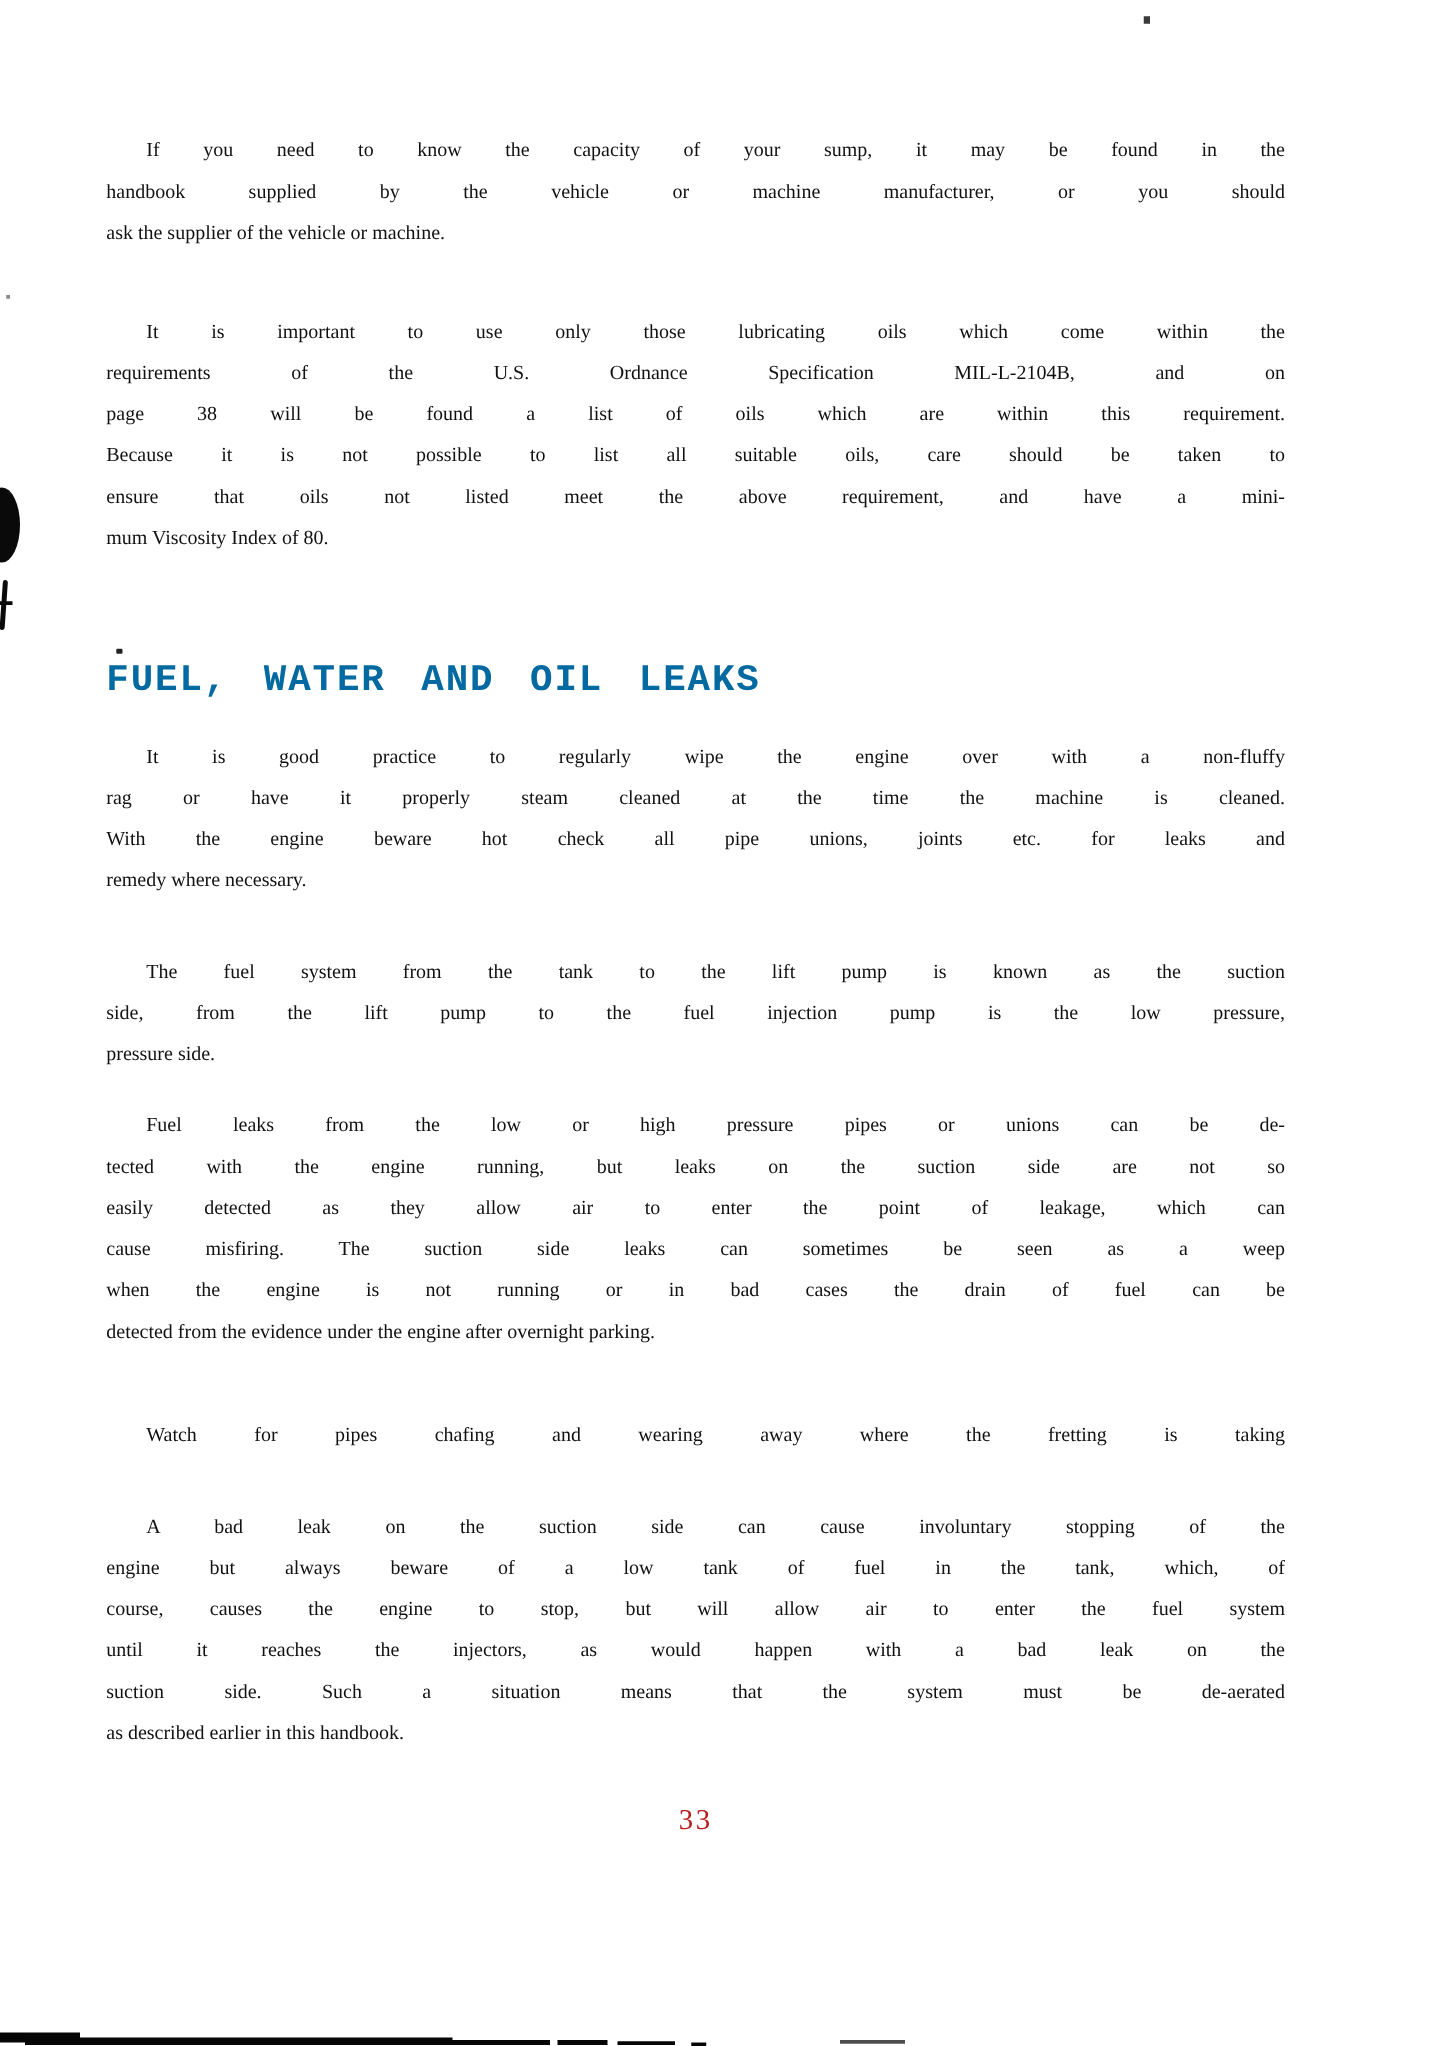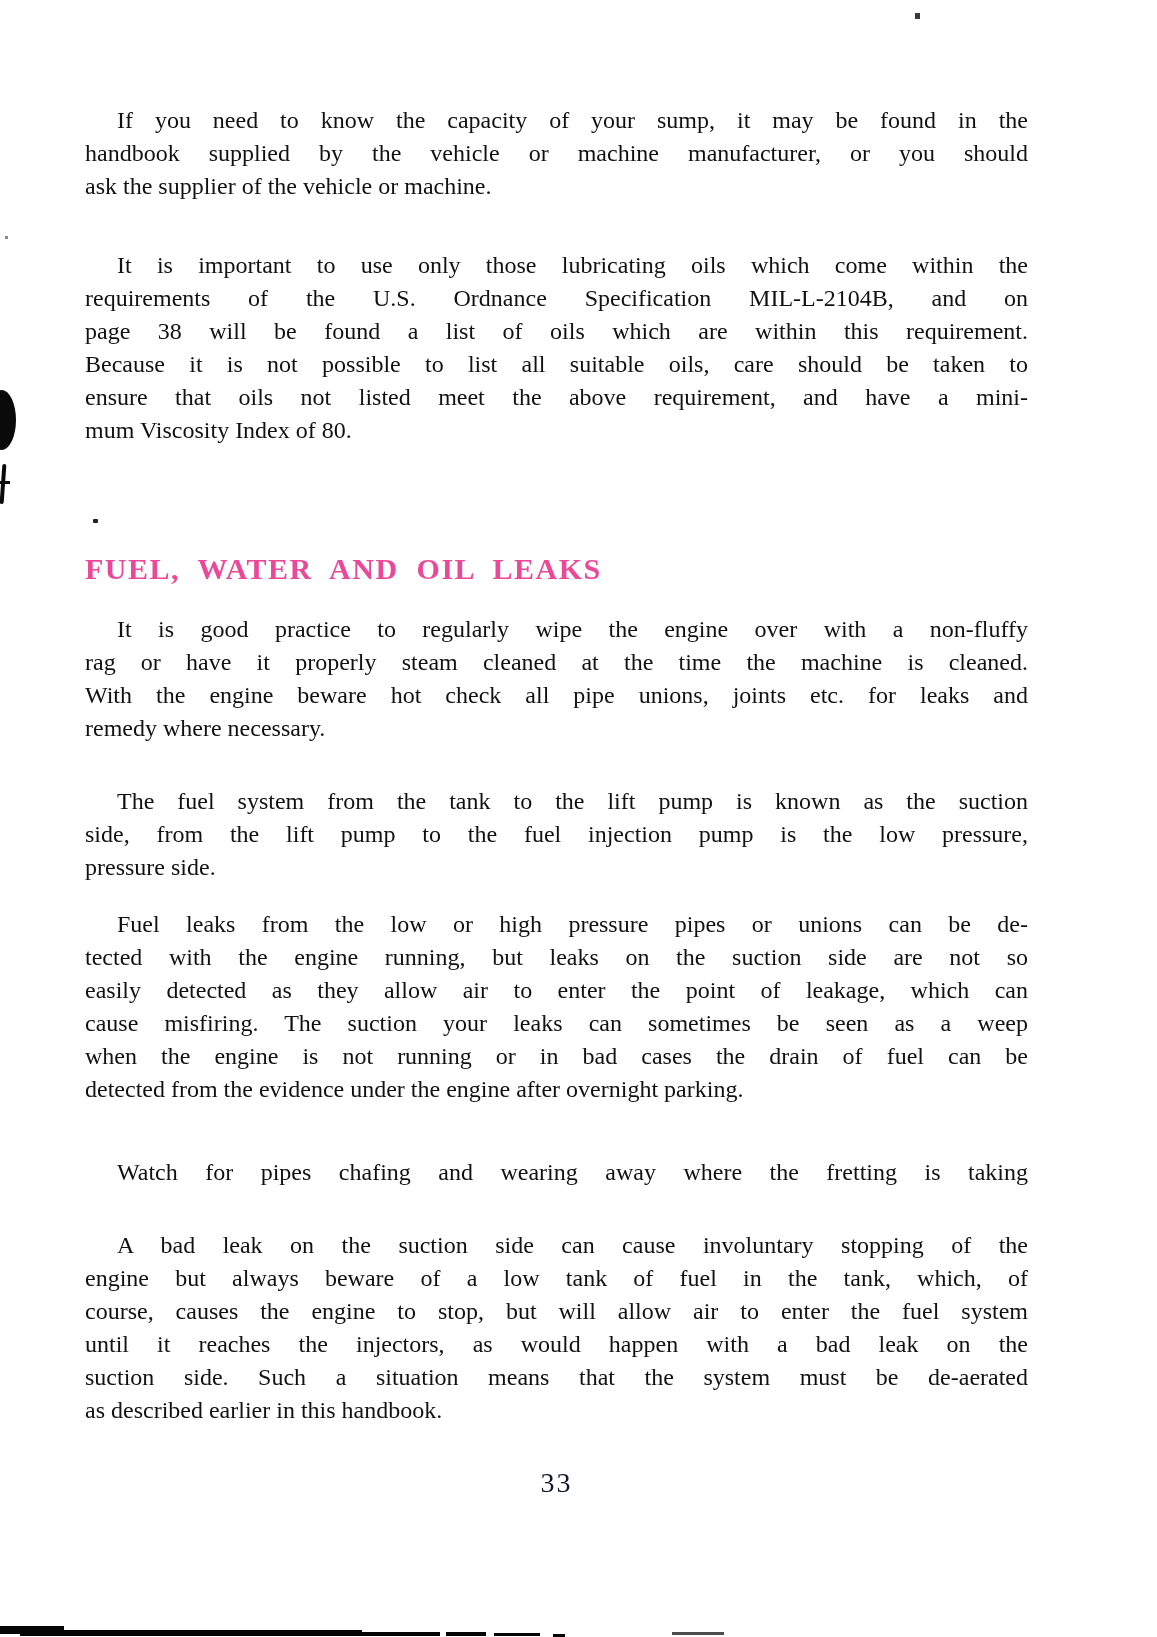--- a/index.html
+++ b/index.html
@@ -16,56 +16,56 @@
     font-family: "Liberation Serif", "DejaVu Serif", serif;
     color: #111111;
   }
   .textcol {
     position: absolute;
     left: 85px;
     top: 0;
     width: 943px;
   }
   .para {
-    font-size: 24px;
+    font-size: 16px;
     line-height: 33px;
     color: #111111;
   }
   .para .line {
     text-align: justify;
     text-align-last: justify;
     white-space: nowrap; 
   }
   .para .line.first { padding-left: 32px; }
   .para .line.last  { text-align-last: left; white-space: normal; }
 
   .p1 { margin-top: 104px; }
   .p2 { margin-top: 46px; }
   .section-heading {
-    margin-top: 104px;
-    font-family: Liberation Serif, serif;
+    margin-top: 80px;
+    font-family: Liberation Mono, monospace;
     font-weight: bold;
     font-size: 30px;
     line-height: 36px;
     letter-spacing: 1.5px;
     word-spacing: 9px;
-    color: #ec4899;
+    color: #0369a1;
   }
   .p3 { margin-top: 26px; }
   .p4 { margin-top: 40px; }
   .p5 { margin-top: 24px; }
   .p6 { margin-top: 50px; }
   .p7 { margin-top: 40px; }
 
   .page-number {
     margin-top: 40px;
     text-align: center;
-    font-size: 28px;
+    font-size: 23px;
     letter-spacing: 2px;
-    color: #0f172a;
+    color: #b91c1c;
   }
 
   
   .artifact { position: absolute; background: #0a0a0a; }
   .blob-left {
     left: -13px; top: 390px; width: 29px; height: 60px;
     border-radius: 50%;
   }
   .squiggle-left-v {
     left: 1px; top: 464px; width: 4px; height: 40px;
@@ -121,21 +121,21 @@
     <div class="para p4">
         <div class="line first">The fuel system from the tank to the lift pump is known as the suction</div>
         <div class="line">side, from the lift pump to the fuel injection pump is the low pressure,</div>
         <div class="line last">pressure side.</div>
       </div>
 
     <div class="para p5">
         <div class="line first">Fuel leaks from the low or high pressure pipes or unions can be de-</div>
         <div class="line">tected with the engine running, but leaks on the suction side are not so</div>
         <div class="line">easily detected as they allow air to enter the point of leakage, which can</div>
-        <div class="line">cause misfiring. The suction your leaks can sometimes be seen as a weep</div>
+        <div class="line">cause misfiring. The suction side leaks can sometimes be seen as a weep</div>
         <div class="line">when the engine is not running or in bad cases the drain of fuel can be</div>
         <div class="line last">detected from the evidence under the engine after overnight parking.</div>
       </div>
 
     <div class="para p6">
         <div class="line first">Watch for pipes chafing and wearing away where the fretting is taking</div>
       </div>
 
     <div class="para p7">
         <div class="line first">A bad leak on the suction side can cause involuntary stopping of the</div>

